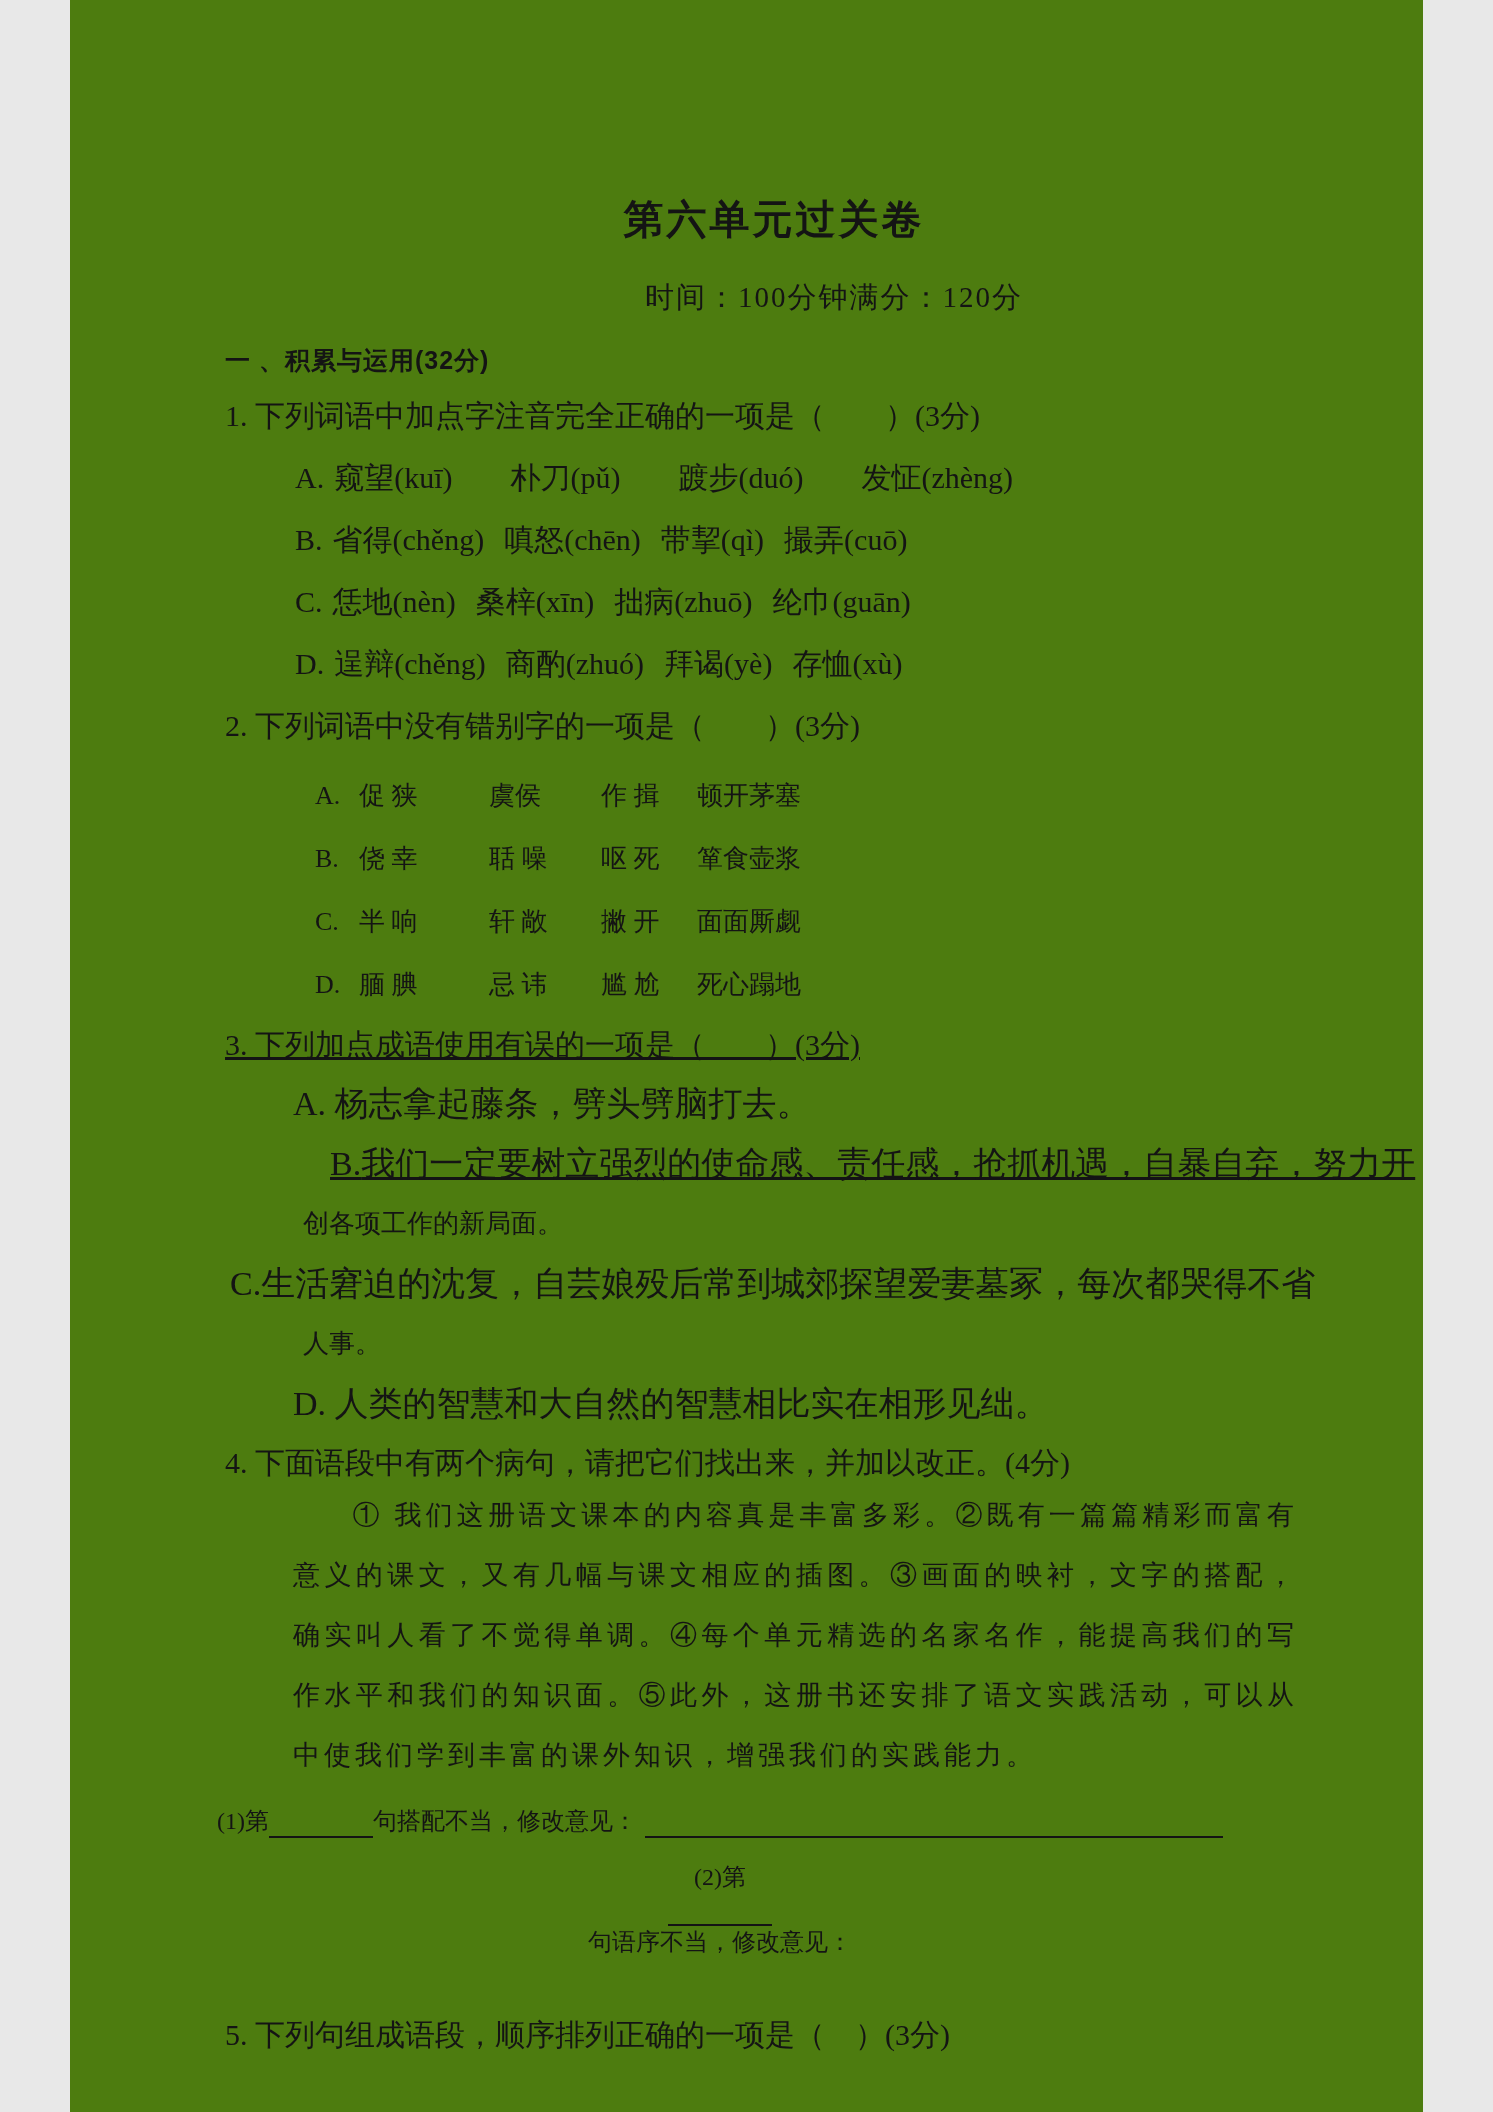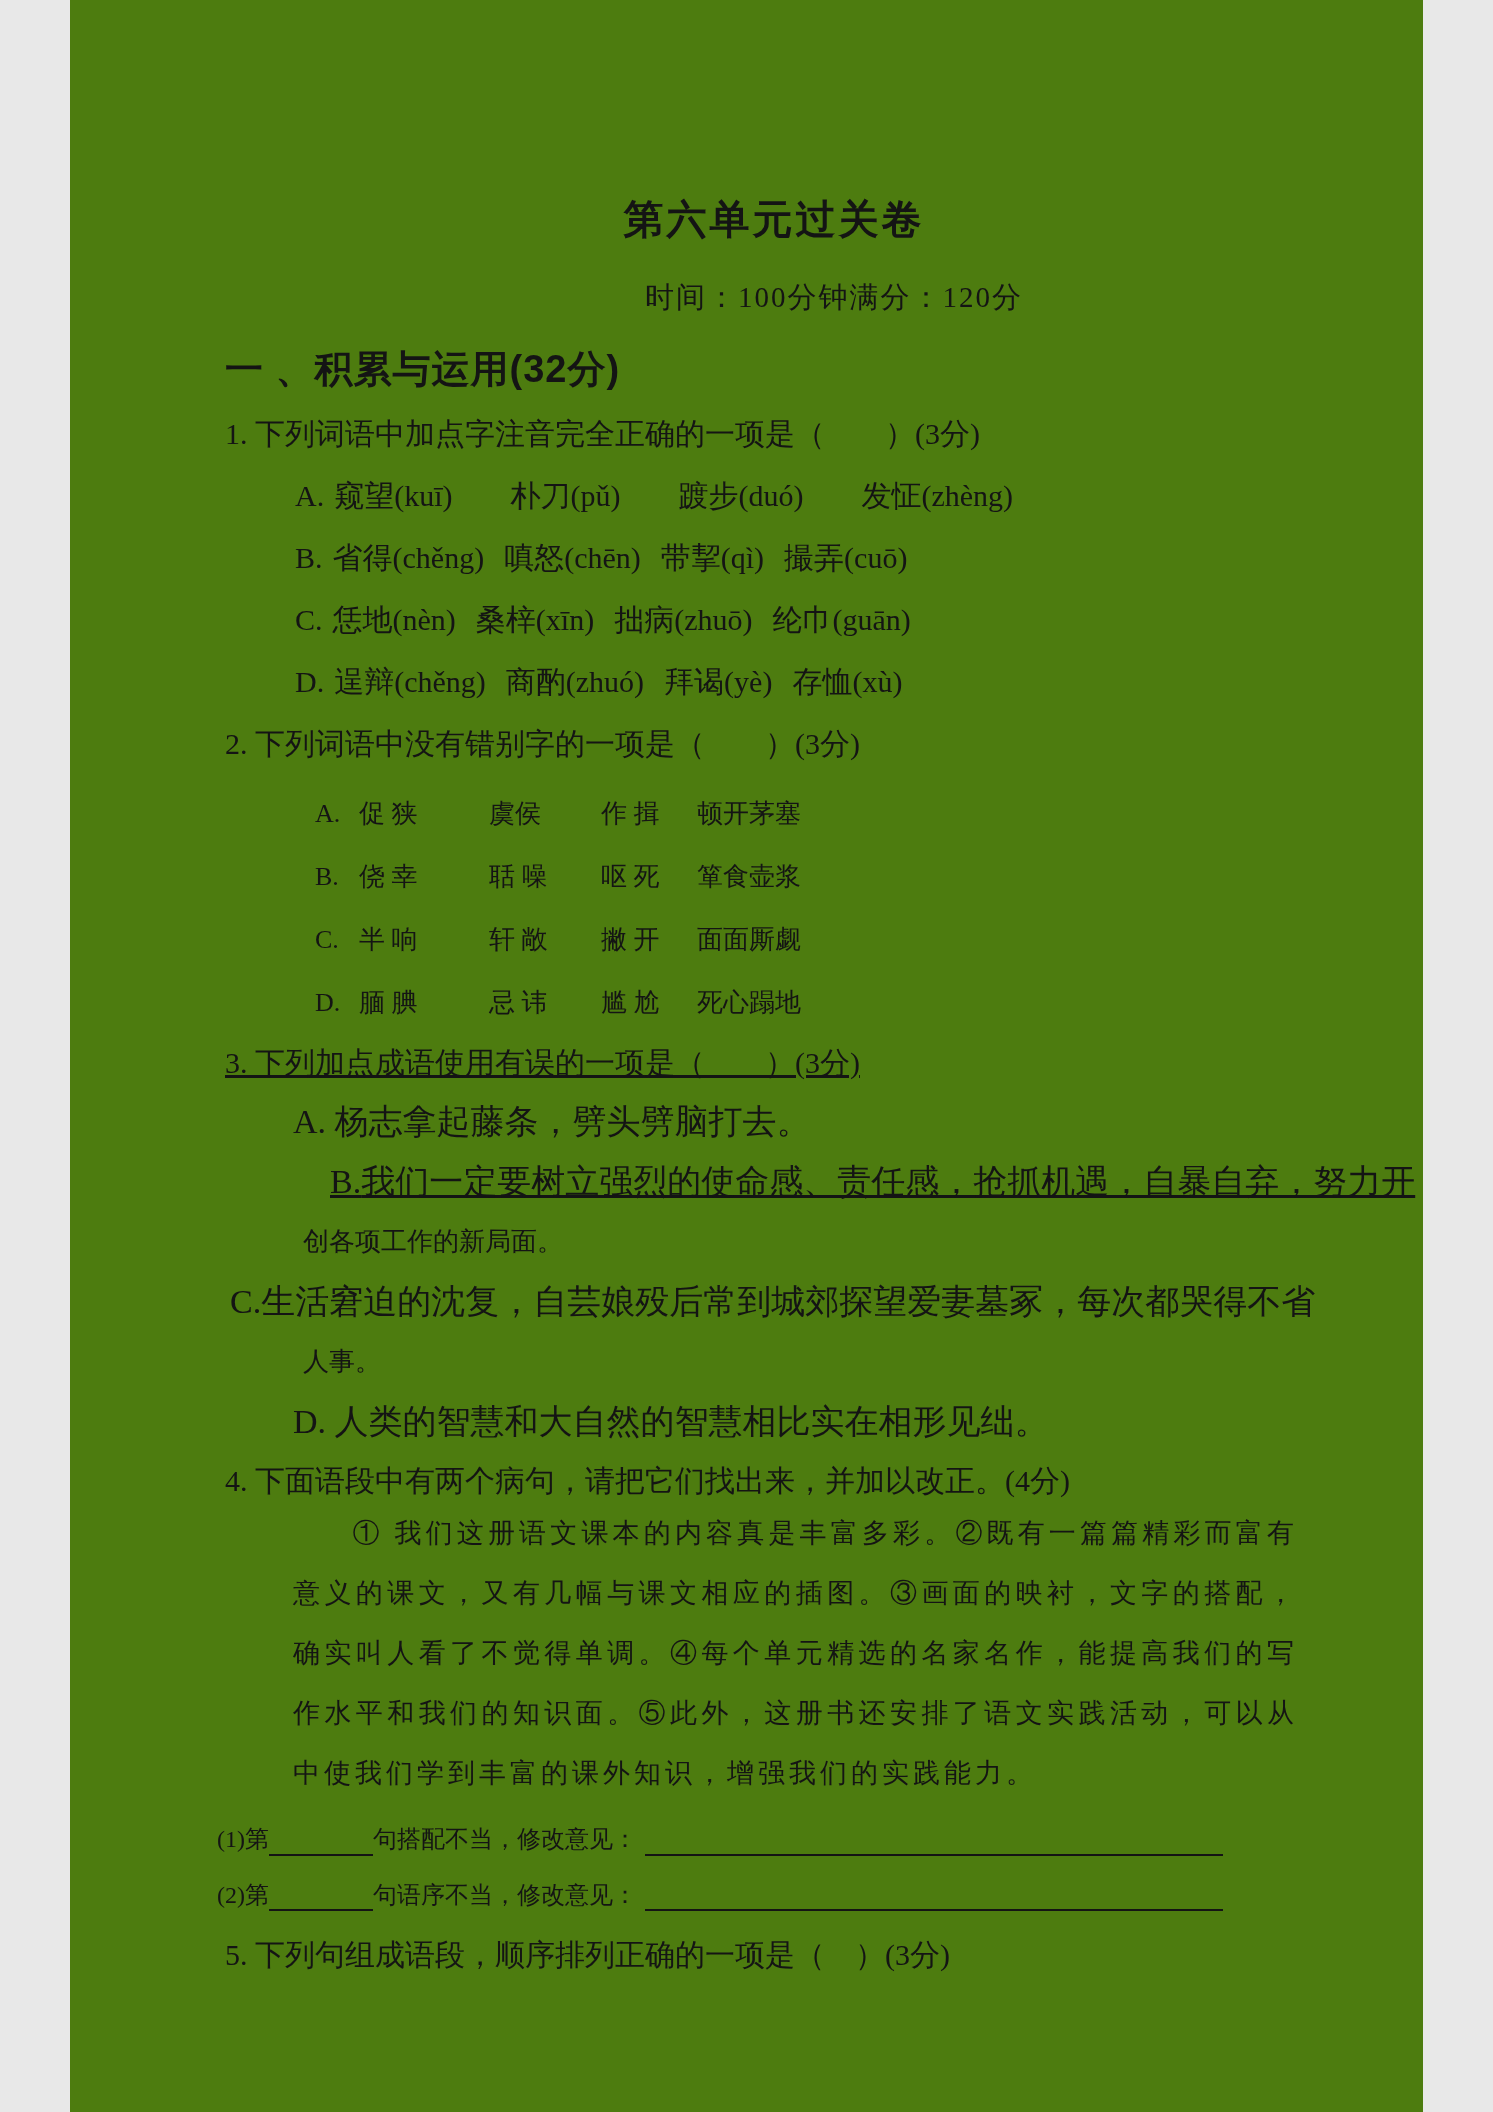--- a/index.html
+++ b/index.html
@@ -27,21 +27,21 @@
     margin-top: 34px;
     text-align: right;
     padding-right: 300px;
     font-size: 29px;
     letter-spacing: 2px;
   }
   .section-heading {
     margin: 26px 0 0 0;
     font-family: "Liberation Sans", "DejaVu Sans", sans-serif;
     font-weight: bold;
-    font-size: 38px;
+    font-size: 25px;
     letter-spacing: 1px;
   }
   .stem {
     margin: 0;
     font-size: 30px;
     line-height: 1.25;
   }
   .stem.q1 { margin-top: 20px; }
   .stem.q2 { margin-top: 12px; }
   .stem.q3 { margin-top: 10px; text-decoration: underline; }
@@ -85,21 +85,21 @@
 
   
   .fill-row {
     display: flex;
     align-items: center;
     margin: 20px 100px 0 -8px;
     font-size: 24px;
     line-height: 1.4;
     white-space: pre;
   }
-  .fill-row.second { margin-top: 22px; }
+  .fill-row.second { margin-top: 22px; flex-direction: column; }
   .blank {
     display: inline-block;
     border-bottom: 2px solid #141414;
     height: 30px;
   }
   .blank.short { width: 104px; flex: 0 0 auto; }
   .blank.long { flex: 1 1 auto; margin-left: 8px; }
 </style>
 </head>
 <body>

